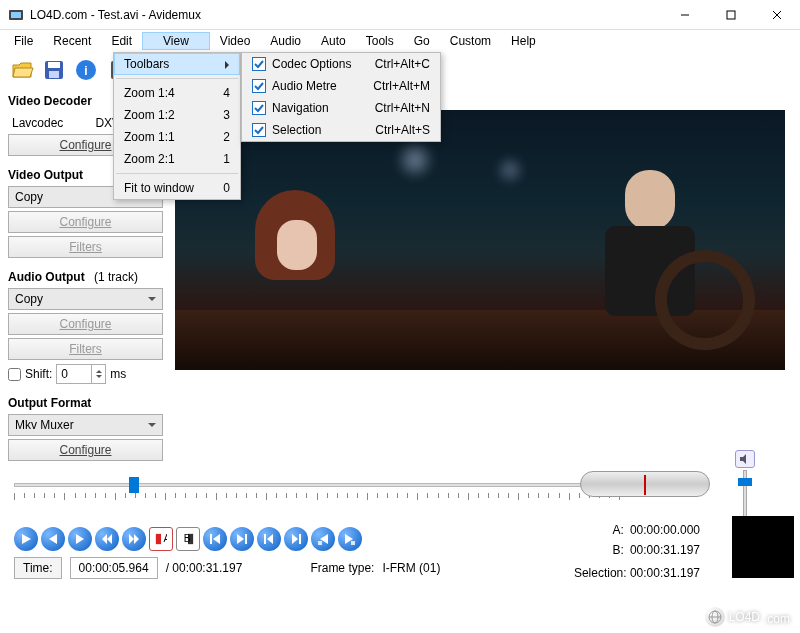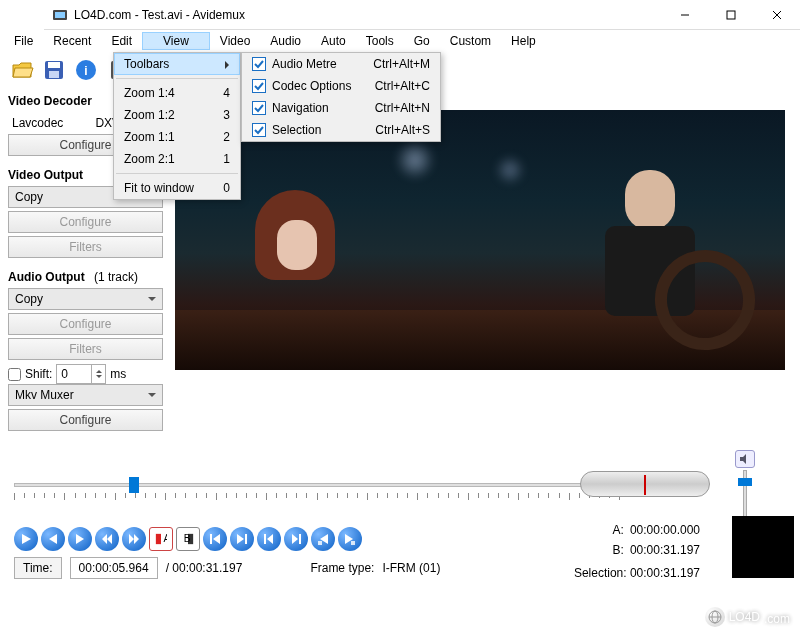--- a/index.html
+++ b/index.html
@@ -1,36 +1,36 @@
 <!DOCTYPE html>
 <html><head>
 <meta charset="utf-8">
 <style>
 * { box-sizing: border-box; margin: 0; padding: 0; font-family: "Segoe UI", Tahoma, sans-serif; font-size: 12px; }
 body { background: #fff; width: 800px; height: 633px; overflow: hidden; position: relative; }
 
-.titlebar { height: 30px; display: flex; align-items: center; padding: 0 0 0 8px; border-bottom: 1px solid #ddd; margin-left: 44px; }
+.titlebar { height: 30px; display: flex; align-items: center; padding: 0 0 0 8px; border-bottom: 1px solid #ddd; }
 .titlebar .app-icon { width: 16px; height: 16px; margin-right: 6px; display:inline-block; }
 .titlebar .title { flex: 1; }
 .titlebar .win-controls { display: flex; }
 .titlebar .win-btn { width: 46px; height: 30px; display: flex; align-items: center; justify-content: center; }
 
 .menubar { height: 22px; display: flex; align-items: center; padding: 0 4px; }
 .menubar .menu-item { padding: 2px 10px; cursor: default; }
 .menubar .menu-item.active { background: #cde8ff; border: 1px solid #99d1ff; padding: 1px 20px; }
 
 .toolbar { height: 36px; padding: 4px 8px; display: flex; gap: 4px; align-items: center; }
 .tool-icon { width: 28px; height: 28px; border-radius: 3px; display: flex; align-items: center; justify-content: center; }
 
 .main { display: flex; height: 380px; }
 .sidebar { width: 175px; padding: 0 8px; }
 .panel-title { font-weight: bold; margin: 6px 0 4px 0; }
 .combo { width: 155px; height: 22px; border: 1px solid #adadad; background: #e9e9e9; display: flex; align-items: center; padding: 0 6px; position: relative; }
 .combo::after { content: ""; position: absolute; right: 6px; top: 8px; border: 4px solid transparent; border-top-color: #555; }
-.btn-wide { width: 155px; height: 22px; border: 1px solid #adadad; background: linear-gradient(#f8f8f8,#e8e8e8); display: flex; align-items: center; justify-content: center; margin-top: 3px; color: #444; }
+.btn-wide { width: 155px; height: 22px; border: 1px solid #adadad; background: linear-gradient(#f8f8f8,#e8e8e8); display: flex; align-items: center; justify-content: center; margin-top: 3px; color: #444; text-decoration: underline; }
 .decoder-row { display: flex; gap: 32px; margin: 8px 0 4px 4px; }
 .shift-row { display: flex; align-items: center; gap: 4px; margin-top: 4px; }
 .shift-row input[type=checkbox] { width: 13px; height: 13px; }
 .shift-spin { width: 50px; height: 20px; border: 1px solid #adadad; display: flex; align-items: center; padding: 0 4px; position: relative; background: #fff; }
 .shift-spin .spin-btns { position: absolute; right: 0; top: 0; width: 14px; height: 18px; border-left: 1px solid #adadad; }
 .shift-spin .spin-btns::before, .shift-spin .spin-btns::after { content: ""; position: absolute; left: 4px; border: 3px solid transparent; }
 .shift-spin .spin-btns::before { top: 2px; border-bottom-color: #555; }
 .shift-spin .spin-btns::after { bottom: 2px; border-top-color: #555; }
 
 .video-area { flex: 1; background: #fff; position: relative; }
@@ -193,20 +193,21 @@
     <div class="shift-row">
       <input type="checkbox" style="">
       <span>Shift:</span>
       <div class="shift-spin">
           <span>0</span>
           <div class="spin-btns"></div>
         </div>
       <span>ms</span>
     </div>
 
+    <div class="panel-title" style="margin-top:12px">Output Format</div>
     <div class="combo">
         <span>Mkv Muxer</span>
       </div>
     <div class="btn-wide">Configure</div>
   </div>
 
   <div class="video-area">
     <div class="video-frame">
       <div class="blur1"></div>
         <div class="blur2"></div>
@@ -253,31 +254,31 @@
     </div>
 </div>
 
 <div class="dropdown" style="left:241px; top:52px; width:200px">
   <div class="dd-item">
       <span class="dd-check">
         <svg viewBox="0 0 10 10">
           <path d="M1 5 L4 8 L9 2" stroke="#1a6fc4" fill="none" stroke-width="2"></path>
         </svg>
       </span>
-      <span>Audio Metre</span>
-      <span class="shortcut">Ctrl+Alt+M</span>
+      <span>Codec Options</span>
+      <span class="shortcut">Ctrl+Alt+C</span>
     </div>
   <div class="dd-item">
       <span class="dd-check">
         <svg viewBox="0 0 10 10">
           <path d="M1 5 L4 8 L9 2" stroke="#1a6fc4" fill="none" stroke-width="2"></path>
         </svg>
       </span>
-      <span>Codec Options</span>
-      <span class="shortcut">Ctrl+Alt+C</span>
+      <span>Audio Metre</span>
+      <span class="shortcut">Ctrl+Alt+M</span>
     </div>
   <div class="dd-item">
       <span class="dd-check">
         <svg viewBox="0 0 10 10">
           <path d="M1 5 L4 8 L9 2" stroke="#1a6fc4" fill="none" stroke-width="2"></path>
         </svg>
       </span>
       <span>Navigation</span>
       <span class="shortcut">Ctrl+Alt+N</span>
     </div>

